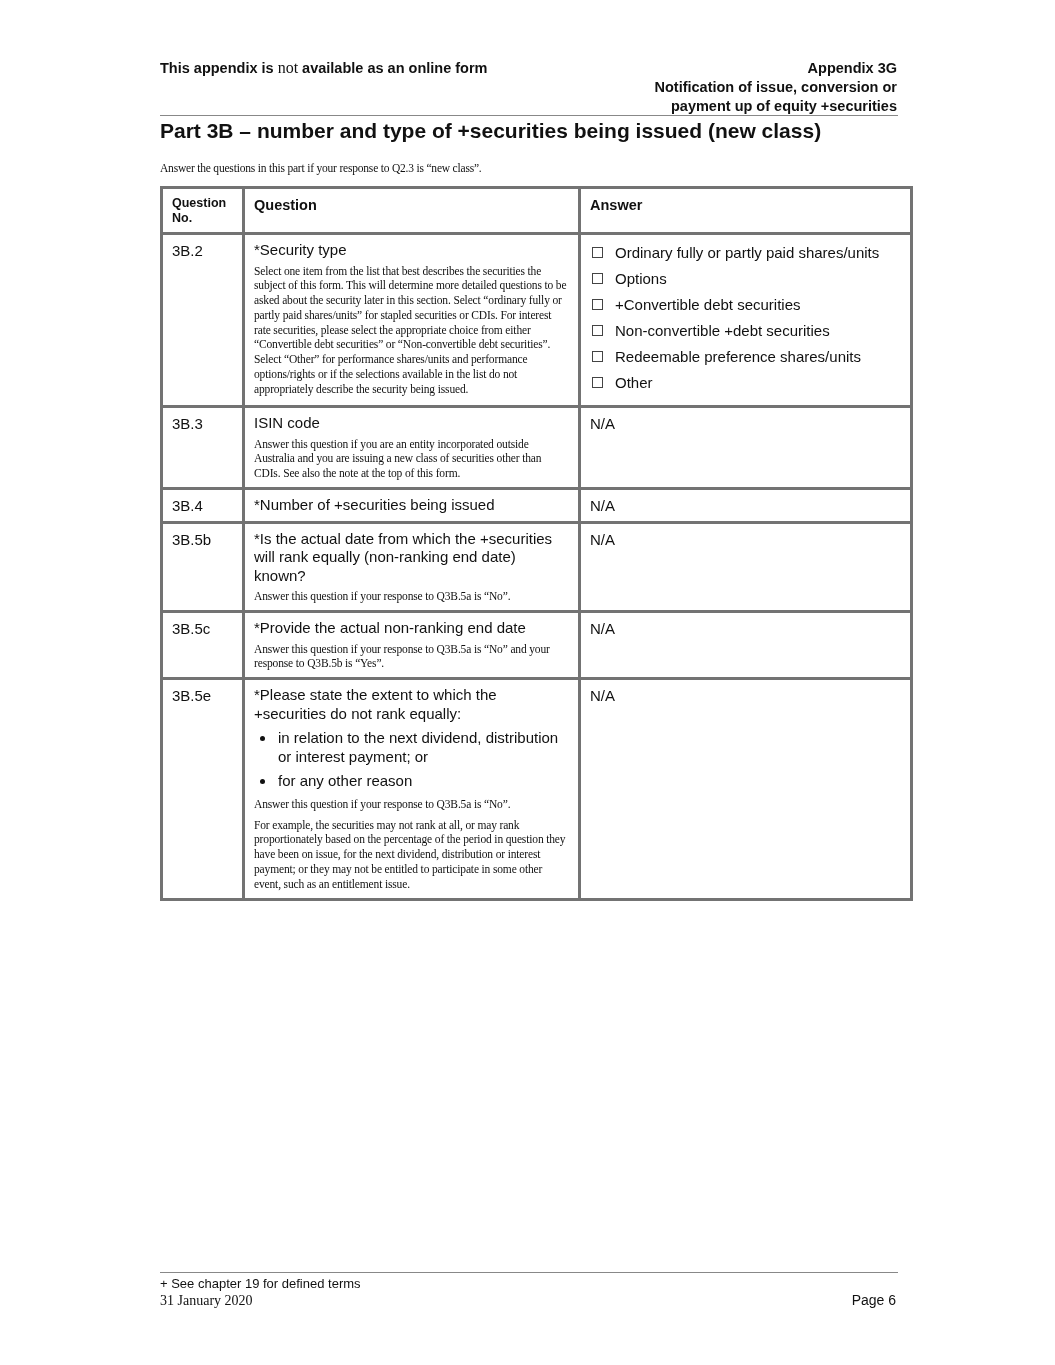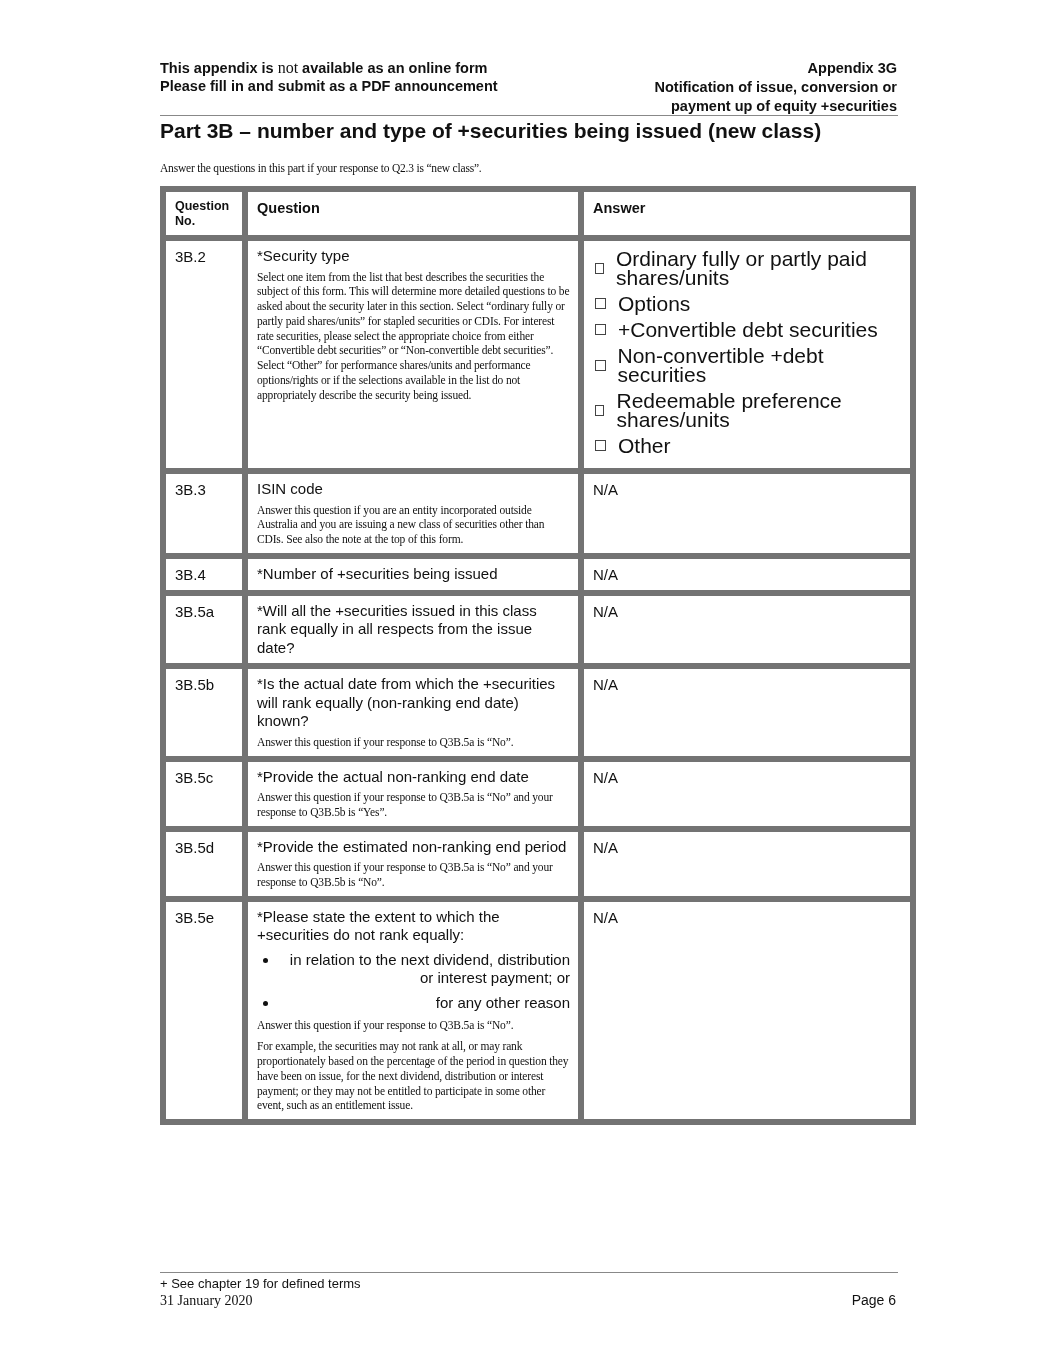--- a/index.html
+++ b/index.html
@@ -5,46 +5,45 @@
   html, body { margin: 0; padding: 0; background: #ffffff; }
   body { width: 1055px; height: 1365px; position: relative; color: #111; font-family: "Liberation Sans", sans-serif; }
   .hdr { position: absolute; left: 160px; top: 59px; width: 737px; }
   .hdr-left { position: absolute; left: 0; top: 0; font-weight: bold; font-size: 14.5px; line-height: 18px; }
   .hdr-left .nt { font-family: "Liberation Serif", serif; font-weight: normal; font-size: 16px; }
   .hdr-right { position: absolute; right: 0; top: 0; font-weight: bold; font-size: 14.5px; line-height: 19px; text-align: right; }
   .hdr-rule { position: absolute; left: 160px; top: 115px; width: 738px; height: 0; border-top: 1.5px solid #888; }
   .part-title { position: absolute; left: 160px; top: 117px; font-size: 21px; line-height: 28px; font-weight: bold; margin: 0; }
   .intro { position: absolute; left: 160px; top: 161px; font-family: "Liberation Serif", serif; font-size: 11.5px; line-height: 15px; letter-spacing: -0.2px; }
   table.qt { position: absolute; left: 160px; top: 186px; width: 750px; border-collapse: collapse; table-layout: fixed; }
-  table.qt td, table.qt th { border: 6px solid #737373; vertical-align: top; padding: 6px 8px 6px 9px; text-align: left; }
+  table.qt td, table.qt th { border: 3px solid #737373; vertical-align: top; padding: 6px 8px 6px 9px; text-align: left; }
   table.qt th { font-weight: bold; font-size: 14.5px; line-height: 18px; padding-top: 7px; }
   table.qt th.qno { font-size: 12.5px; line-height: 15px; padding-top: 7px; }
   col.c1 { width: 82px; } col.c2 { width: 336px; } col.c3 { width: 332px; }
   .num { font-size: 15px; line-height: 19px; }
   .qtext { font-size: 15px; line-height: 18.5px; }
   .note { font-family: "Liberation Serif", serif; font-size: 11.5px; line-height: 14.8px; margin-top: 4px; letter-spacing: -0.15px; }
   .note + .note { margin-top: 6px; }
   .ans { font-size: 15px; line-height: 19px; }
   ul.bul { margin: 6px 0 4px 0; padding: 0 0 0 22px; font-size: 15px; line-height: 18.5px; }
-  ul.bul li { margin-bottom: 6px; padding-left: 2px; text-align: right; }
+  ul.bul li { margin-bottom: 6px; padding-left: 2px; }
   ul.opts { list-style: none; margin: 0; padding: 2px 0 0 0; }
-  ul.opts li { font-size: 21px; line-height: 19px; margin-bottom: 7px; display: flex; align-items: center; }
+  ul.opts li { font-size: 15px; line-height: 19px; margin-bottom: 7px; display: flex; align-items: center; }
   .cb { display: inline-block; width: 11px; height: 11px; border: 1px solid #444; margin-right: 12px; margin-left: 2px; box-sizing: border-box; }
   .foot-rule { position: absolute; left: 160px; top: 1272px; width: 738px; border-top: 1.5px solid #888; }
   .foot-1 { position: absolute; left: 160px; top: 1276px; font-size: 13px; line-height: 16px; }
   .foot-2 { position: absolute; left: 160px; top: 1292px; font-family: "Liberation Serif", serif; font-size: 14px; line-height: 17px; }
   .foot-page { position: absolute; right: 159px; top: 1292px; font-size: 14px; line-height: 17px; }
 </style>
 </head>
 <body>
 
 <div class="hdr">
   <div class="hdr-left">
     <div><span>This appendix is </span><span class="nt">not</span><span> available as an online form</span></div>
-    <div>Please fill in and submit as a PDF announcement</div>
   </div>
   <div class="hdr-right">
     <div>Appendix 3G</div>
     <div>Notification of issue, conversion or</div>
     <div>payment up of equity +securities</div>
   </div>
 </div>
 <div class="hdr-rule"></div>
 
 <h1 class="part-title">Part 3B – number and type of +securities being issued (new class)</h1>
@@ -113,54 +112,39 @@
   </tr>
 
   <tr>
     <td class="num">3B.4</td>
     <td>
           <div class="qtext">*Number of +securities being issued</div>
         </td>
     <td class="ans">N/A</td>
   </tr>
 
-  <tr>
-    <td class="num">3B.5a</td>
-    <td>
-          <div class="qtext">*Will all the +securities issued in this class rank equally in all respects from the issue date?</div>
-        </td>
-    <td class="ans">N/A</td>
-  </tr>
 
   <tr>
     <td class="num">3B.5b</td>
     <td>
       <div class="qtext">*Is the actual date from which the +securities will rank equally (non-ranking end date) known?</div>
       <div class="note">Answer this question if your response to Q3B.5a is “No”.</div>
     </td>
     <td class="ans">N/A</td>
   </tr>
 
   <tr>
     <td class="num">3B.5c</td>
     <td>
       <div class="qtext">*Provide the actual non-ranking end date</div>
       <div class="note">Answer this question if your response to Q3B.5a is “No” and your response to Q3B.5b is “Yes”.</div>
     </td>
     <td class="ans">N/A</td>
   </tr>
 
-  <tr>
-    <td class="num">3B.5d</td>
-    <td>
-      <div class="qtext">*Provide the estimated non-ranking end period</div>
-      <div class="note">Answer this question if your response to Q3B.5a is “No” and your response to Q3B.5b is “No”.</div>
-    </td>
-    <td class="ans">N/A</td>
-  </tr>
 
   <tr>
     <td class="num">3B.5e</td>
     <td>
       <div class="qtext">*Please state the extent to which the +securities do not rank equally:</div>
       <ul class="bul">
         <li>in relation to the next dividend, distribution or interest payment; or</li>
         <li>for any other reason</li>
       </ul>
       <div class="note">Answer this question if your response to Q3B.5a is “No”.</div>

